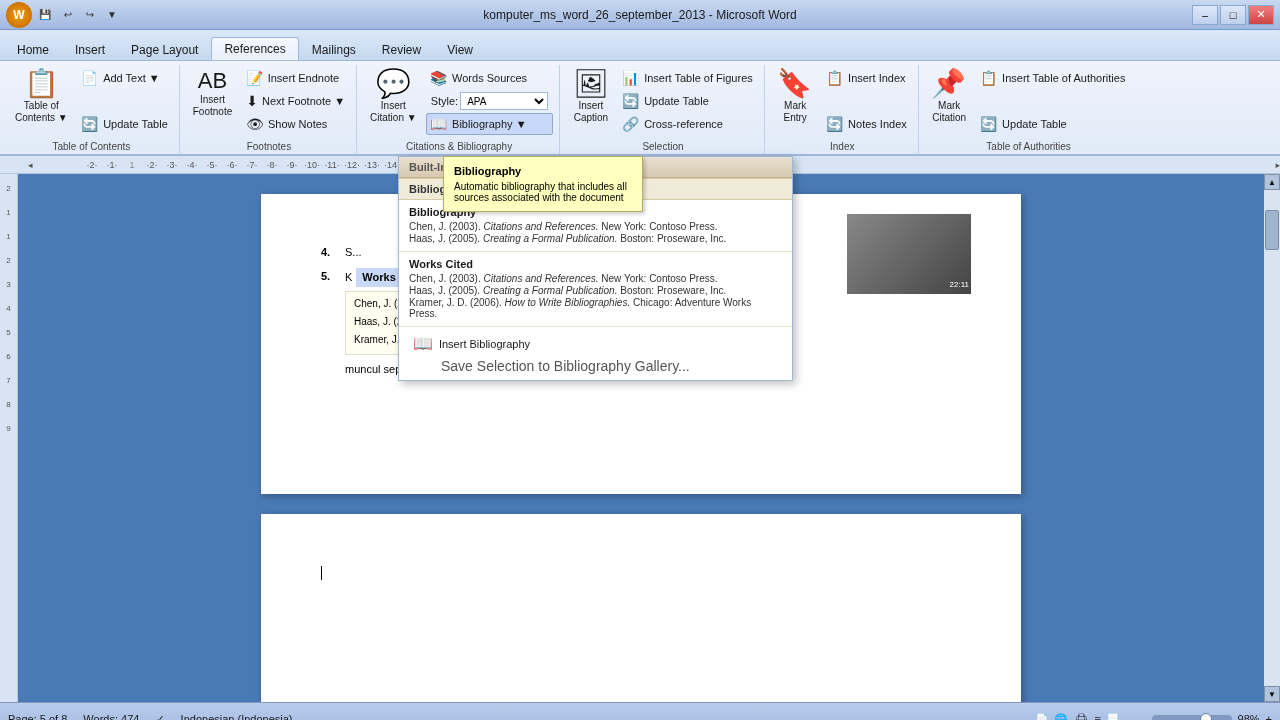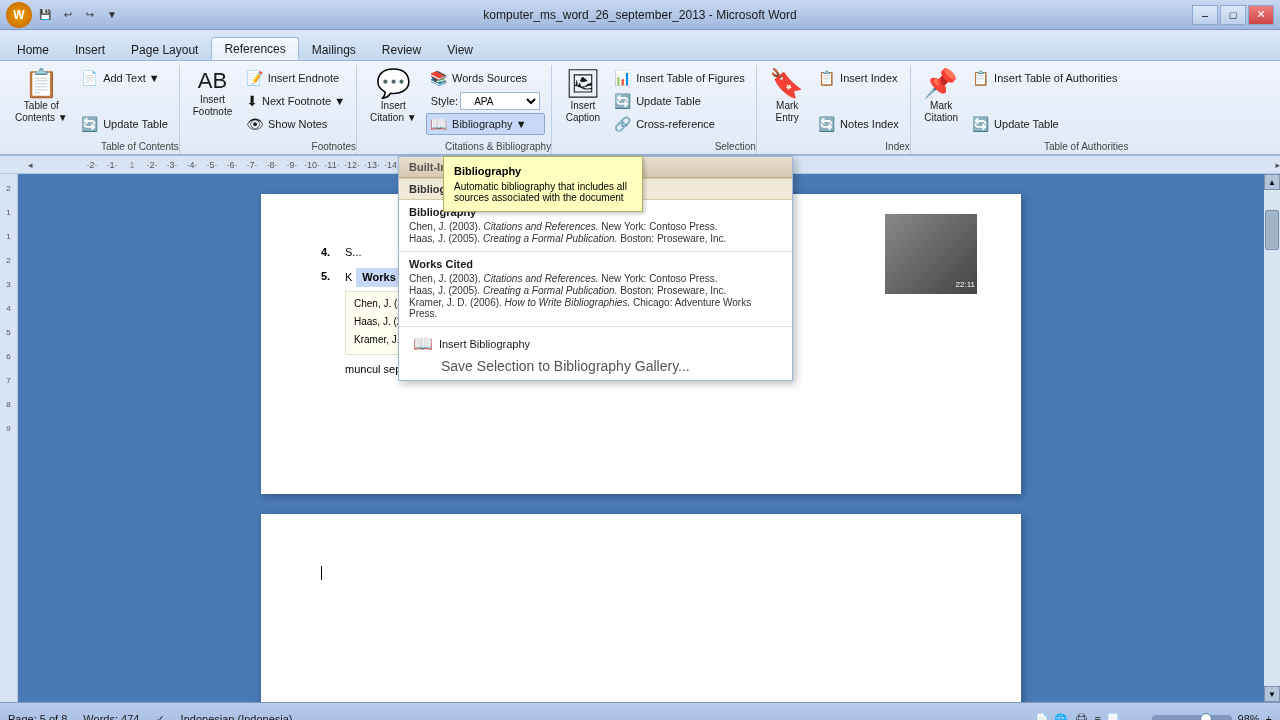--- a/index.html
+++ b/index.html
@@ -66,21 +66,21 @@
       flex-direction: column;
       border-right: 1px solid #c0d0e8;
       padding: 2px 6px 18px;
       position: relative;
       min-width: fit-content;
     }
     .ribbon-group-label {
       position: absolute;
       bottom: 2px;
       left: 0; right: 0;
-      text-align: right;
+      text-align: center;
       font-size: 10px;
       color: #444;
     }
     .ribbon-group-content { display: flex; align-items: flex-start; gap: 4px; flex: 1; }
     .rbn-btn {
       display: flex;
       flex-direction: column;
       align-items: center;
       justify-content: flex-start;
       padding: 2px 4px;
@@ -107,22 +107,22 @@
       border-radius: 2px;
       white-space: nowrap;
       color: #1a1a1a;
     }
     .rbn-btn-small .icon-sm { font-size: 14px; }
     .rbn-col { display: flex; flex-direction: column; justify-content: space-between; height: 68px; }
     .style-select {
       font-size: 10px;
       border: 1px solid #a0b8d8;
       background: white;
-      padding: 1px 9px;
-      width: 80px;
+      padding: 1px 2px;
+      width: 88px;
       height: 18px;
     }
 
     
     .ruler {
       background: #d8e4f4;
       height: 18px;
       border-bottom: 1px solid #b0c8e0;
       display: flex;
       align-items: center;
@@ -556,21 +556,21 @@
             <span style="background:#c8d8f8;padding:1px 6px;font-weight:bold;">Works Cited</span>
           </div>
           <div style="margin-top:4px;border:1px solid #e0e0d0;padding:4px 8px;background:#fffef0;">
             <div class="works-cited-entry">Chen, J. (2003). <em>Citations and References.</em> New York: Contoso Press.</div>
             <div class="works-cited-entry">Haas, J. (2005). <em>Creating a Formal Publication.</em> Boston: Proseware, Inc.</div>
             <div class="works-cited-entry">Kramer, J. D. (2006). <em>How to Write Bibliographies.</em> Chicago: Adventure Works Press.</div>
           </div>
           <div style="margin-top:6px;">muncul seperti berikut</div>
         </div>
       </div>
-      <div style="position:absolute;right:44px;top:20px;width:92px;height:80px;background:#0f172a;">
+      <div style="position:absolute;right:50px;top:20px;width:124px;height:80px;background:#0f172a;">
         <div style="width:100%;height:100%;background:linear-gradient(135deg,#888 0%,#444 100%);display:flex;align-items:flex-end;justify-content:flex-end;padding:2px;font-size:8px;color:white;">22:11</div>
       </div>
     </div>
 
     <div class="doc-page">
       <div style="text-align:left;margin-bottom:20px;">
         <span class="cursor"></span>
       </div>
     </div>
   </div>

